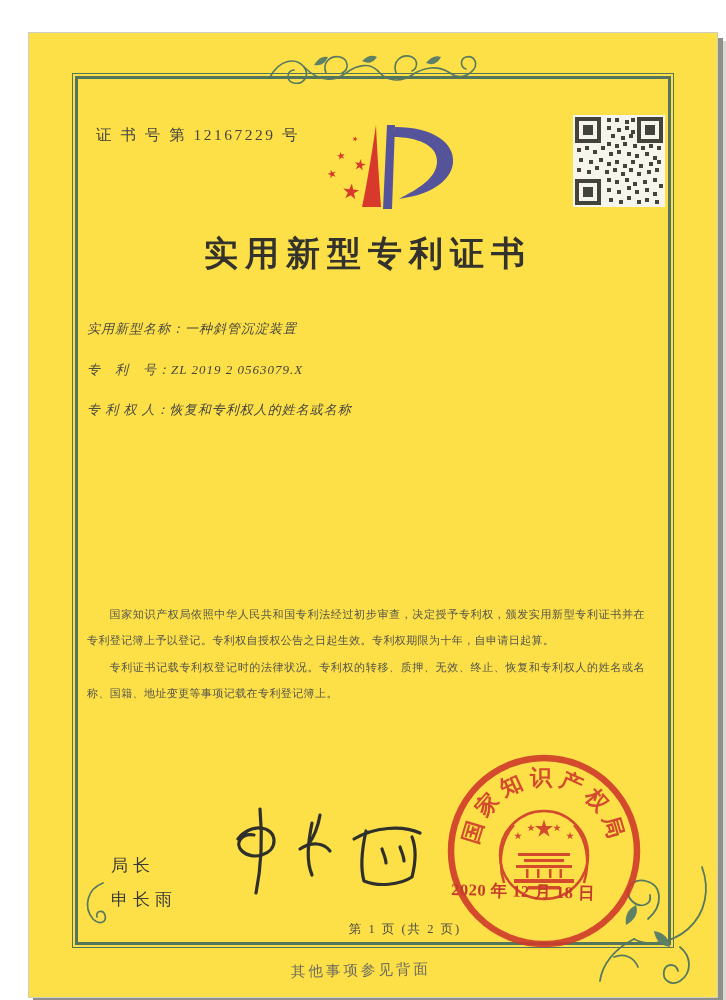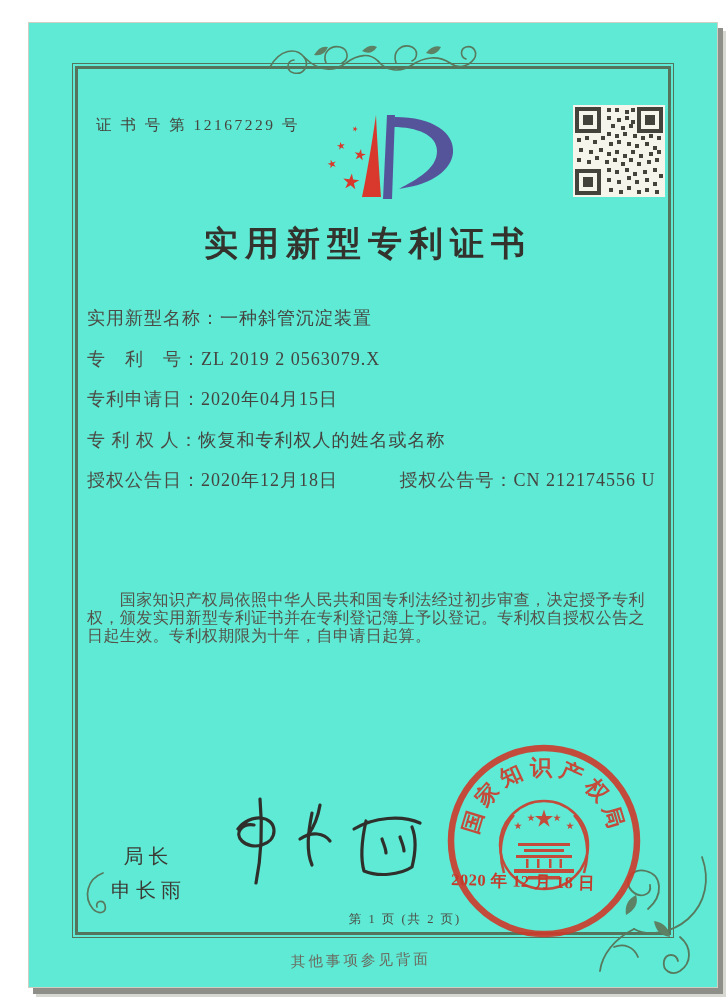--- a/index.html
+++ b/index.html
@@ -2,22 +2,22 @@
 <html><head>
 <meta charset="utf-8">
 <style>
   * { box-sizing: border-box; }
   html,body { margin:0; padding:0; }
   body {
     width:726px; height:1000px; background:#ffffff; overflow:hidden;
     font-family:"Liberation Serif","DejaVu Serif",serif;
   }
   .paper {
-    position:absolute; left:28px; top:22px; width:690px; height:966px;
-    background:#5eead4;
+    position:absolute; left:28px; top:32px; width:690px; height:966px;
+    background:#fde047;
     border:1px solid #cfcfc4;
     box-shadow:5px 6px 0 0 #8f8f8a, 8px 9px 0 0 #d8d8d2;
   }
   
   .frame-outer {
     position:absolute; left:43px; top:40px; width:602px; height:875px;
     border:1px solid #54755c;
   }
   .frame-inner { position:absolute; inset:2px; border:3px solid #54755c; }
   .orn { position:absolute; }
@@ -32,35 +32,35 @@
   .logo { position:absolute; left:270px; top:86px; }
   .qr   { position:absolute; left:544px; top:82px; }
 
   .title {
     position:absolute; left:0; right:22px; top:198px; margin:0;
     text-align:center; font-size:34px; font-weight:700;
     letter-spacing:7px; color:#33322c;padding-left:12px;
   }
 
   .fields { position:absolute; left:58px; top:283px; width:566px; }
-  .row { margin-bottom:15px; font-size:18px; line-height:25.5px;
-         color:#4a4944; letter-spacing:1px; white-space:nowrap; }
+  .row { margin-bottom:15px; font-size:13px; line-height:25.5px;
+         color:#4a4944; letter-spacing:1px; white-space:nowrap;font-style:italic; }
   .lab { color:#4c4b45; }
   .val { color:#454440; }
   .grant-row .lab2 { margin-left:56px; }
 
   .paras {
     position:absolute; left:58px; top:568px; width:558px;
-    font-size:16px; line-height:18px; color:#55544c;
+    font-size:11px; line-height:26px; color:#55544c;
     letter-spacing:0.4px; text-align:justify;
   }
   .paras p { margin:0 0 1px 0; text-indent:2.05em; }
 
   .officer { position:absolute; left:82px; top:816px; color:#3c3b35; }
-  .officer div { font-size:20px; letter-spacing:5px; line-height:34px;text-align:center; }
+  .officer div { font-size:17px; letter-spacing:5px; line-height:34px; }
   .sig { position:absolute; left:187px; top:768px; }
 
   .seal { position:absolute; left:415px; top:718px; }
   .seal-date {
     position:absolute; left:422px; top:848px; width:160px;
     color:#c43a2b; font-size:16.5px; letter-spacing:0.5px;
     transform:rotate(1.5deg); font-weight:700; white-space:nowrap;
   }
 
   .page-no {
@@ -178,33 +178,27 @@
   <h1 class="title">实用新型专利证书</h1>
 
   <div class="fields">
     <div class="row">
       <span class="lab">实用新型名称：</span><span class="val">一种斜管沉淀装置</span>
     </div>
     <div class="row">
       <span class="lab">专　利　号：</span><span class="val">ZL 2019 2 0563079.X</span>
     </div>
     <div class="row">
-      <span class="lab">专利申请日：</span><span class="val">2020年04月15日</span>
-    </div>
-    <div class="row">
       <span class="lab">专 利 权 人：</span><span class="val">恢复和专利权人的姓名或名称</span>
     </div>
-    <div class="row grant-row">
-      <span class="lab">授权公告日：</span><span class="val">2020年12月18日</span>
-      <span class="lab lab2">授权公告号：</span><span class="val">CN 212174556 U</span>
-    </div>
   </div>
 
   <div class="paras">
     <p>国家知识产权局依照中华人民共和国专利法经过初步审查，决定授予专利权，颁发实用新型专利证书并在专利登记簿上予以登记。专利权自授权公告之日起生效。专利权期限为十年，自申请日起算。</p>
+    <p>专利证书记载专利权登记时的法律状况。专利权的转移、质押、无效、终止、恢复和专利权人的姓名或名称、国籍、地址变更等事项记载在专利登记簿上。</p>
   </div>
 
   <div class="officer">
     <div>局长</div>
     <div>申长雨</div>
   </div>
 
   <svg class="sig" width="215" height="100" viewBox="0 0 215 100">
     <g fill="none" stroke="#2f2f2b" stroke-width="3.2" stroke-linecap="round" stroke-linejoin="round">
       <path d="M22,38 C34,22 58,24 58,40 C58,54 36,60 26,50 C18,42 26,32 38,34"></path>

